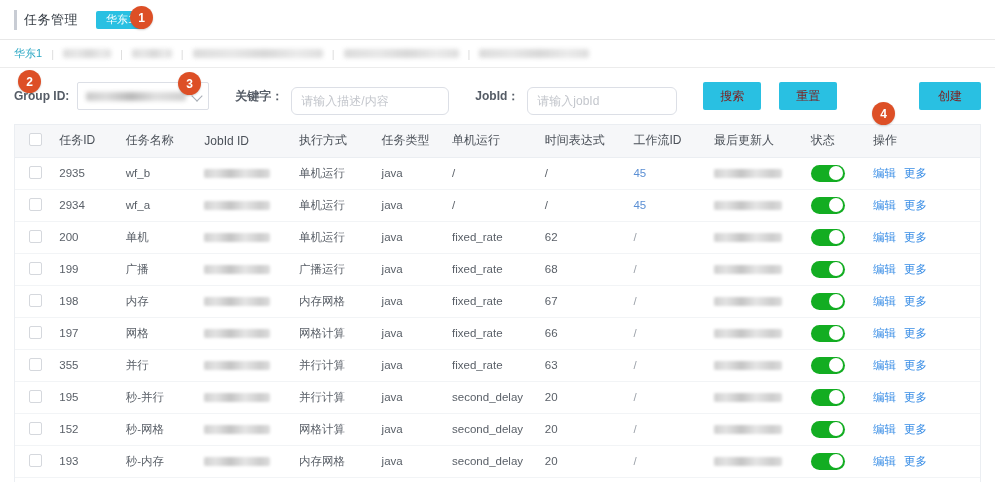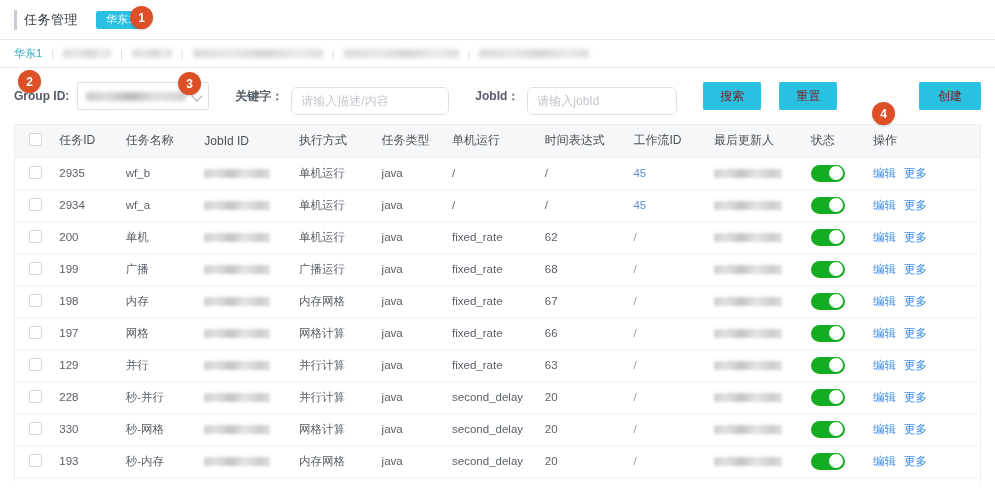--- a/index.html
+++ b/index.html
@@ -420,49 +420,49 @@
             <td class="col-type">java</td>
             <td class="col-ttype">fixed_rate</td>
             <td class="col-expr">66</td>
             <td class="col-wfid"><span class="slash">/</span></td>
             <td class="col-user"><span class="cell-blur blur-user"></span></td>
             <td class="col-state"><span class="switch"><span class="knob"></span></span></td>
             <td class="col-ops ops"><span class="link">编辑</span><span class="link">更多</span></td>
           </tr>
           <tr>
             <td class="col-chk"><span class="chk"></span></td>
-            <td class="col-id">129</td>
+            <td class="col-id">355</td>
             <td class="col-name">并行</td>
             <td class="col-gid"><span class="cell-blur blur-gid"></span></td>
             <td class="col-exec">并行计算</td>
             <td class="col-type">java</td>
             <td class="col-ttype">fixed_rate</td>
             <td class="col-expr">63</td>
             <td class="col-wfid"><span class="slash">/</span></td>
             <td class="col-user"><span class="cell-blur blur-user"></span></td>
             <td class="col-state"><span class="switch"><span class="knob"></span></span></td>
             <td class="col-ops ops"><span class="link">编辑</span><span class="link">更多</span></td>
           </tr>
           <tr>
             <td class="col-chk"><span class="chk"></span></td>
-            <td class="col-id">228</td>
+            <td class="col-id">195</td>
             <td class="col-name">秒-并行</td>
             <td class="col-gid"><span class="cell-blur blur-gid"></span></td>
             <td class="col-exec">并行计算</td>
             <td class="col-type">java</td>
             <td class="col-ttype">second_delay</td>
             <td class="col-expr">20</td>
             <td class="col-wfid"><span class="slash">/</span></td>
             <td class="col-user"><span class="cell-blur blur-user"></span></td>
             <td class="col-state"><span class="switch"><span class="knob"></span></span></td>
             <td class="col-ops ops"><span class="link">编辑</span><span class="link">更多</span></td>
           </tr>
           <tr>
             <td class="col-chk"><span class="chk"></span></td>
-            <td class="col-id">330</td>
+            <td class="col-id">152</td>
             <td class="col-name">秒-网格</td>
             <td class="col-gid"><span class="cell-blur blur-gid"></span></td>
             <td class="col-exec">网格计算</td>
             <td class="col-type">java</td>
             <td class="col-ttype">second_delay</td>
             <td class="col-expr">20</td>
             <td class="col-wfid"><span class="slash">/</span></td>
             <td class="col-user"><span class="cell-blur blur-user"></span></td>
             <td class="col-state"><span class="switch"><span class="knob"></span></span></td>
             <td class="col-ops ops"><span class="link">编辑</span><span class="link">更多</span></td>

